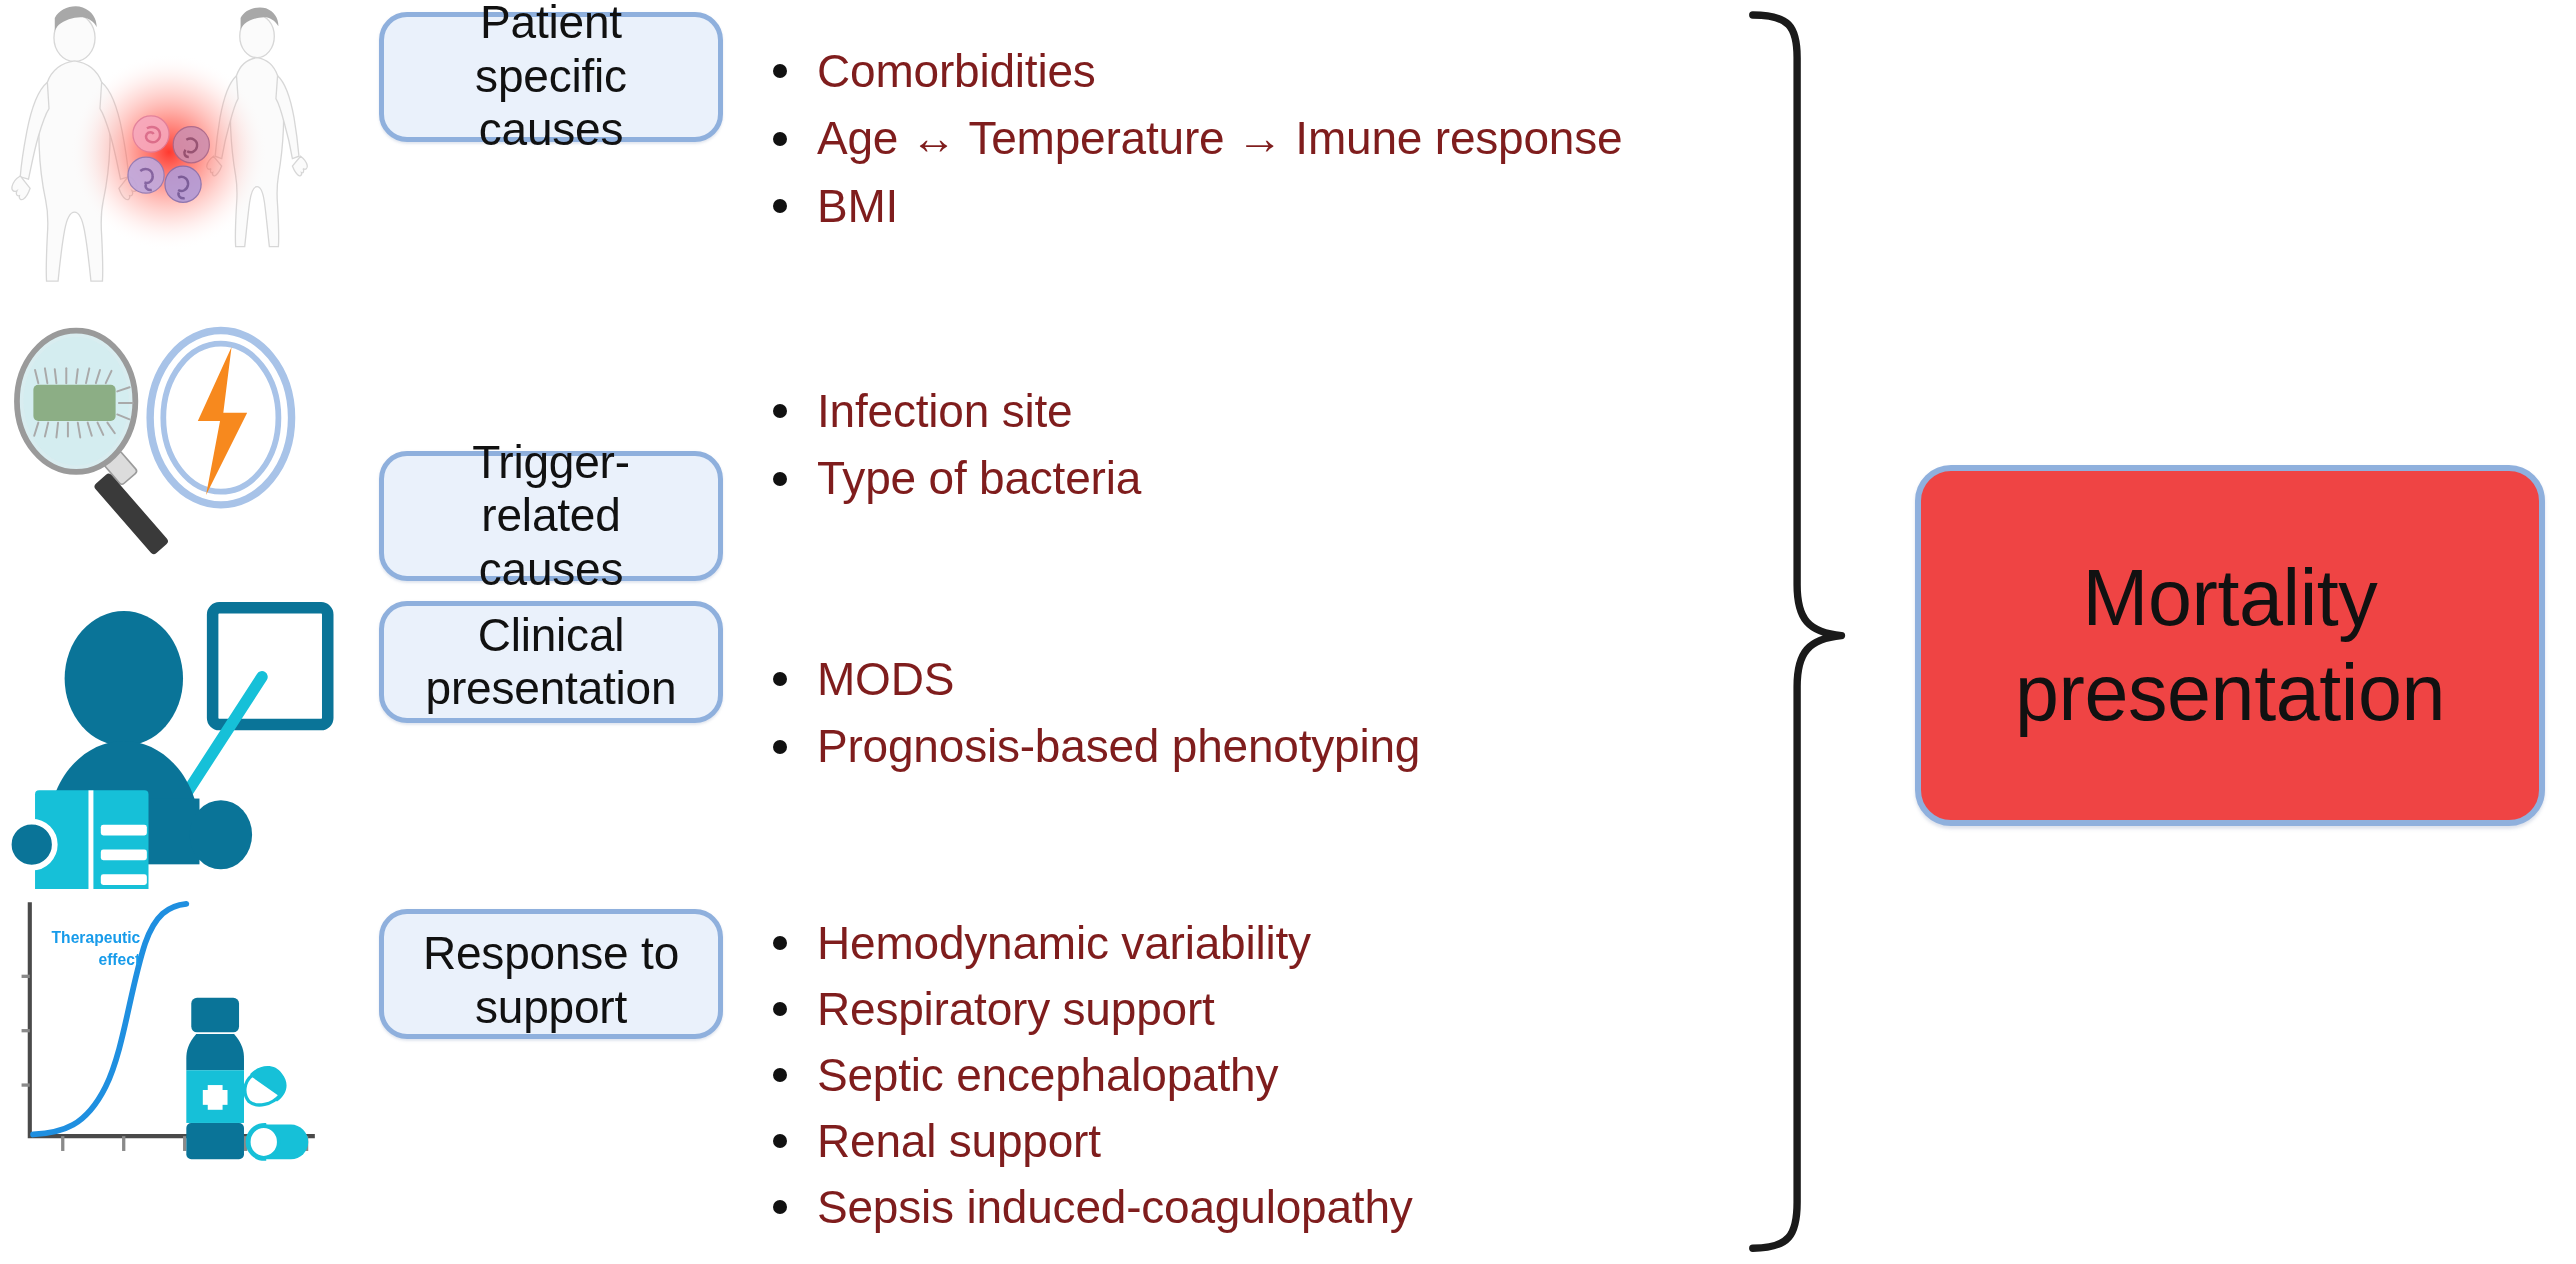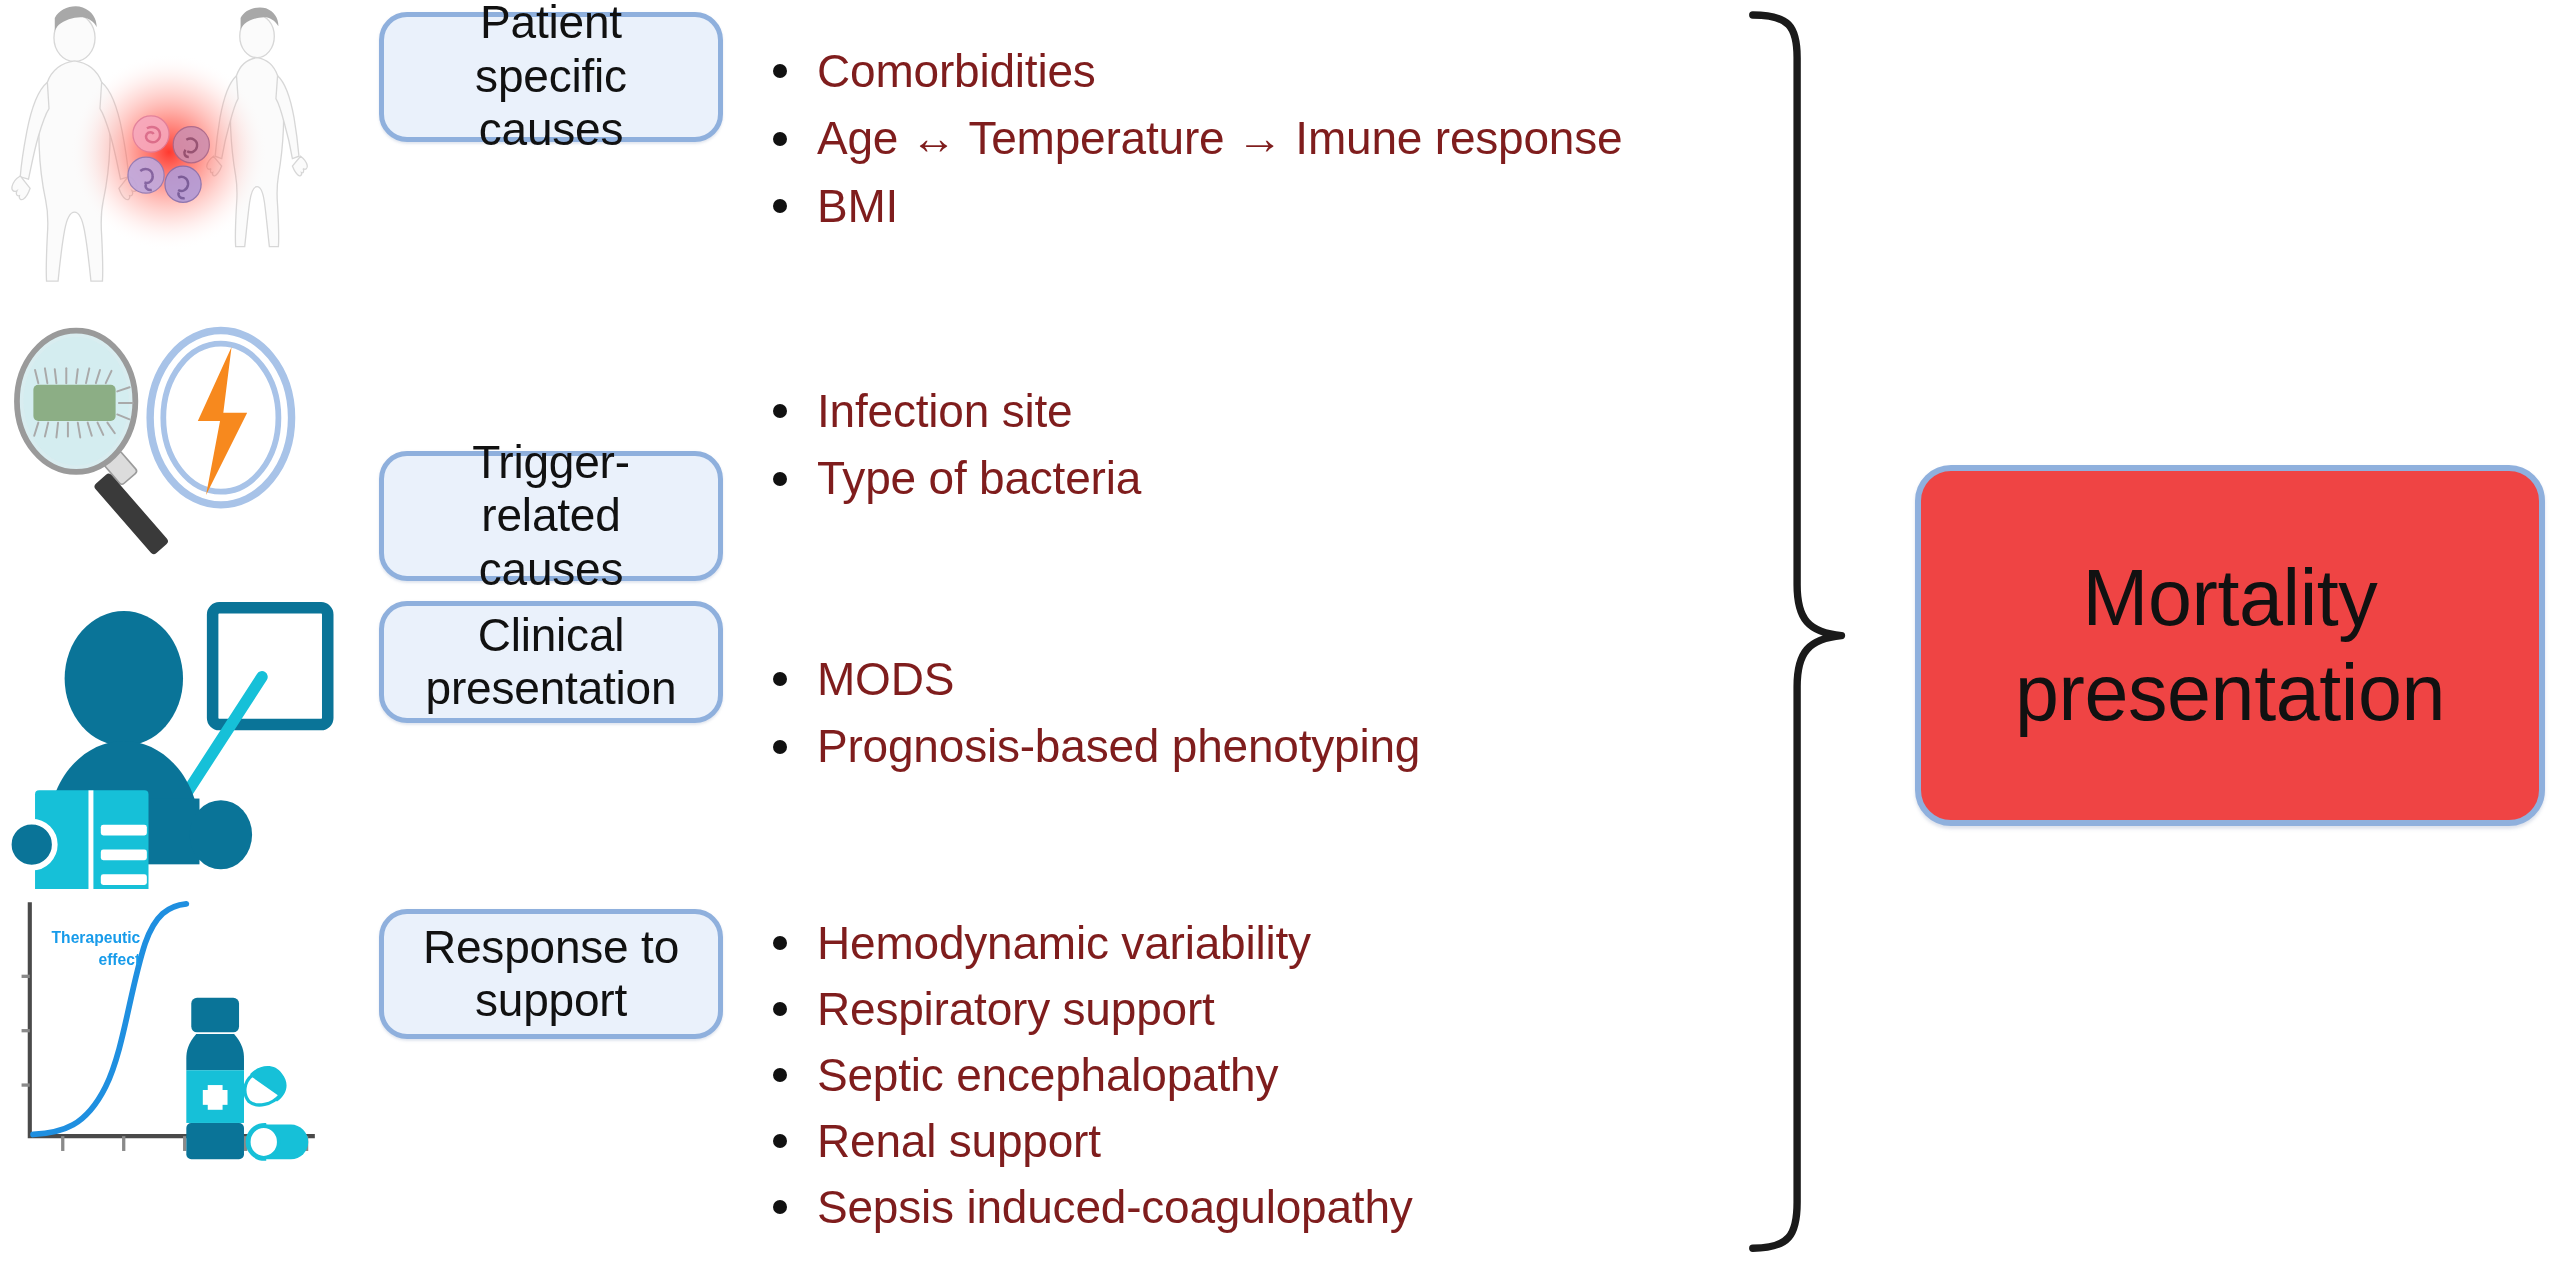--- a/index.html
+++ b/index.html
@@ -34,21 +34,21 @@
     text-align:center;
     font-size:46px;
     line-height:1.16;
     color:#111;
     letter-spacing:-0.2px;
     box-shadow:0 1.6px 2.5px rgba(120,140,180,.22);
   }
   .chip1{top:11.5px;height:130px;}
   .chip2{top:155px;height:130px;}
   .chip3{top:8.2px;height:122px;}
-  .chip4{top:20px;height:130px;}
+  .chip4{top:20px;height:130px;align-items:flex-end;}
 
   
   .bullets{
     position:absolute;left:766px;top:0;width:972px;
     list-style:none;margin:0;padding:0;
   }
   .bullets li{
     position:relative;
     padding-left:51px;
     font-size:46px;

